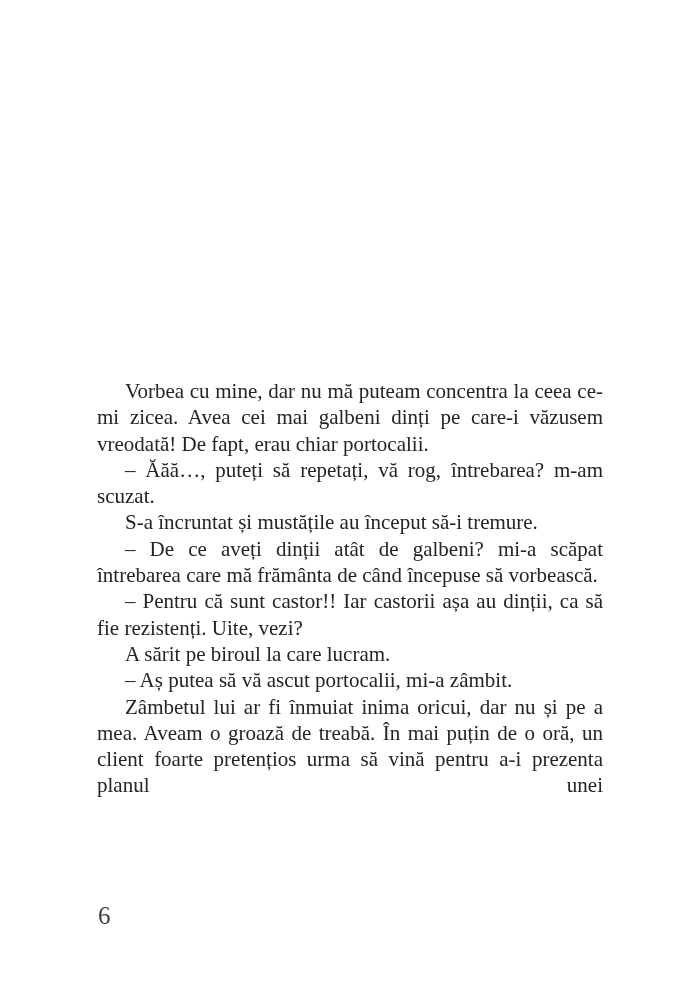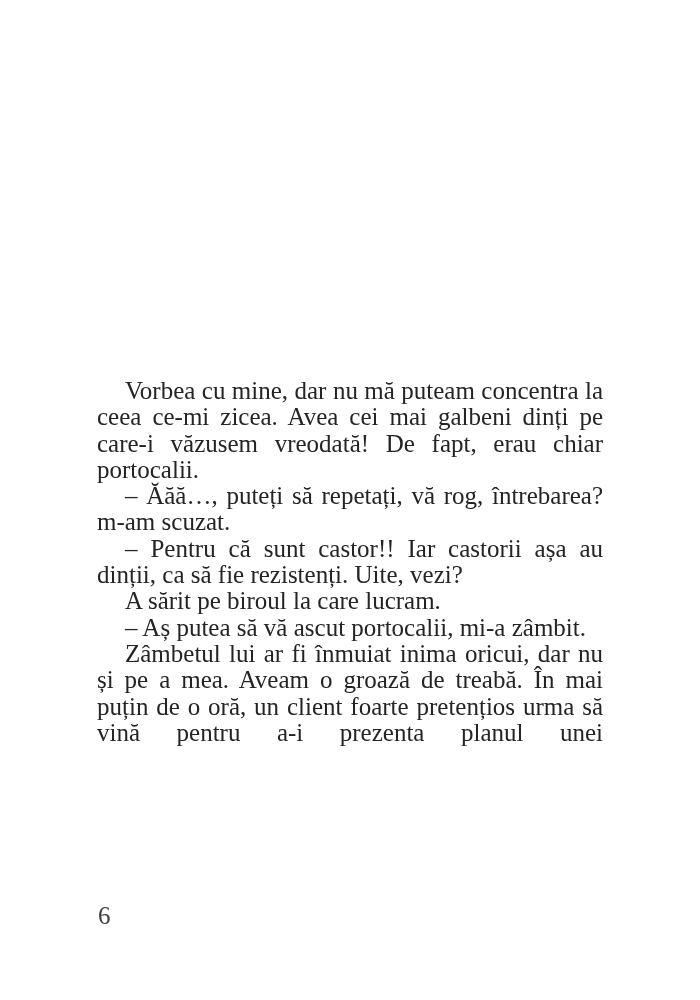--- a/index.html
+++ b/index.html
@@ -14,21 +14,21 @@
     background: #ffffff;
     overflow: hidden;
     font-family: "Liberation Serif", serif;
     color: #242424;
   }
   .text-block {
     position: absolute;
     left: 97px;
     top: 378px;
     width: 506px;
-    font-size: 25px;
+    font-size: 21px;
     line-height: 26.3px;
     text-align: justify;
     text-rendering: optimizeLegibility;
   }
   .text-block p {
     margin: 0;
     padding: 0;
     text-indent: 28px;
   }
   
@@ -44,19 +44,21 @@
     color: #3d3d3d;
   }
 </style>
 </head>
 <body>
 
 <div class="page">
   <div class="text-block">
       <p>Vorbea cu mine, dar nu mă puteam concentra la ceea ce-mi zicea. Avea cei mai galbeni dinți pe care-i văzusem vreodată! De fapt, erau chiar portocalii.</p>
       <p>– Ăăă…, puteți să repetați, vă rog, întrebarea? m-am scuzat.</p>
+      <p>S-a încruntat și mustățile au început să-i tremure.</p>
+      <p>– De ce aveți dinții atât de galbeni? mi-a scăpat întrebarea care mă frământa de când începuse să vorbească.</p>
       <p>– Pentru că sunt castor!! Iar castorii așa au dinții, ca să fie rezistenți. Uite, vezi?</p>
       <p>A sărit pe biroul la care lucram.</p>
       <p>– Aș putea să vă ascut portocalii, mi-a zâmbit.</p>
       <p class="continues">Zâmbetul lui ar fi înmuiat inima oricui, dar nu și pe a mea. Aveam o groază de treabă. În mai puțin de o oră, un client foarte pretențios urma să vină pentru a-i prezenta planul unei</p>
     </div>
   <div class="page-number">6</div>
 </div>
 
 </body></html>

